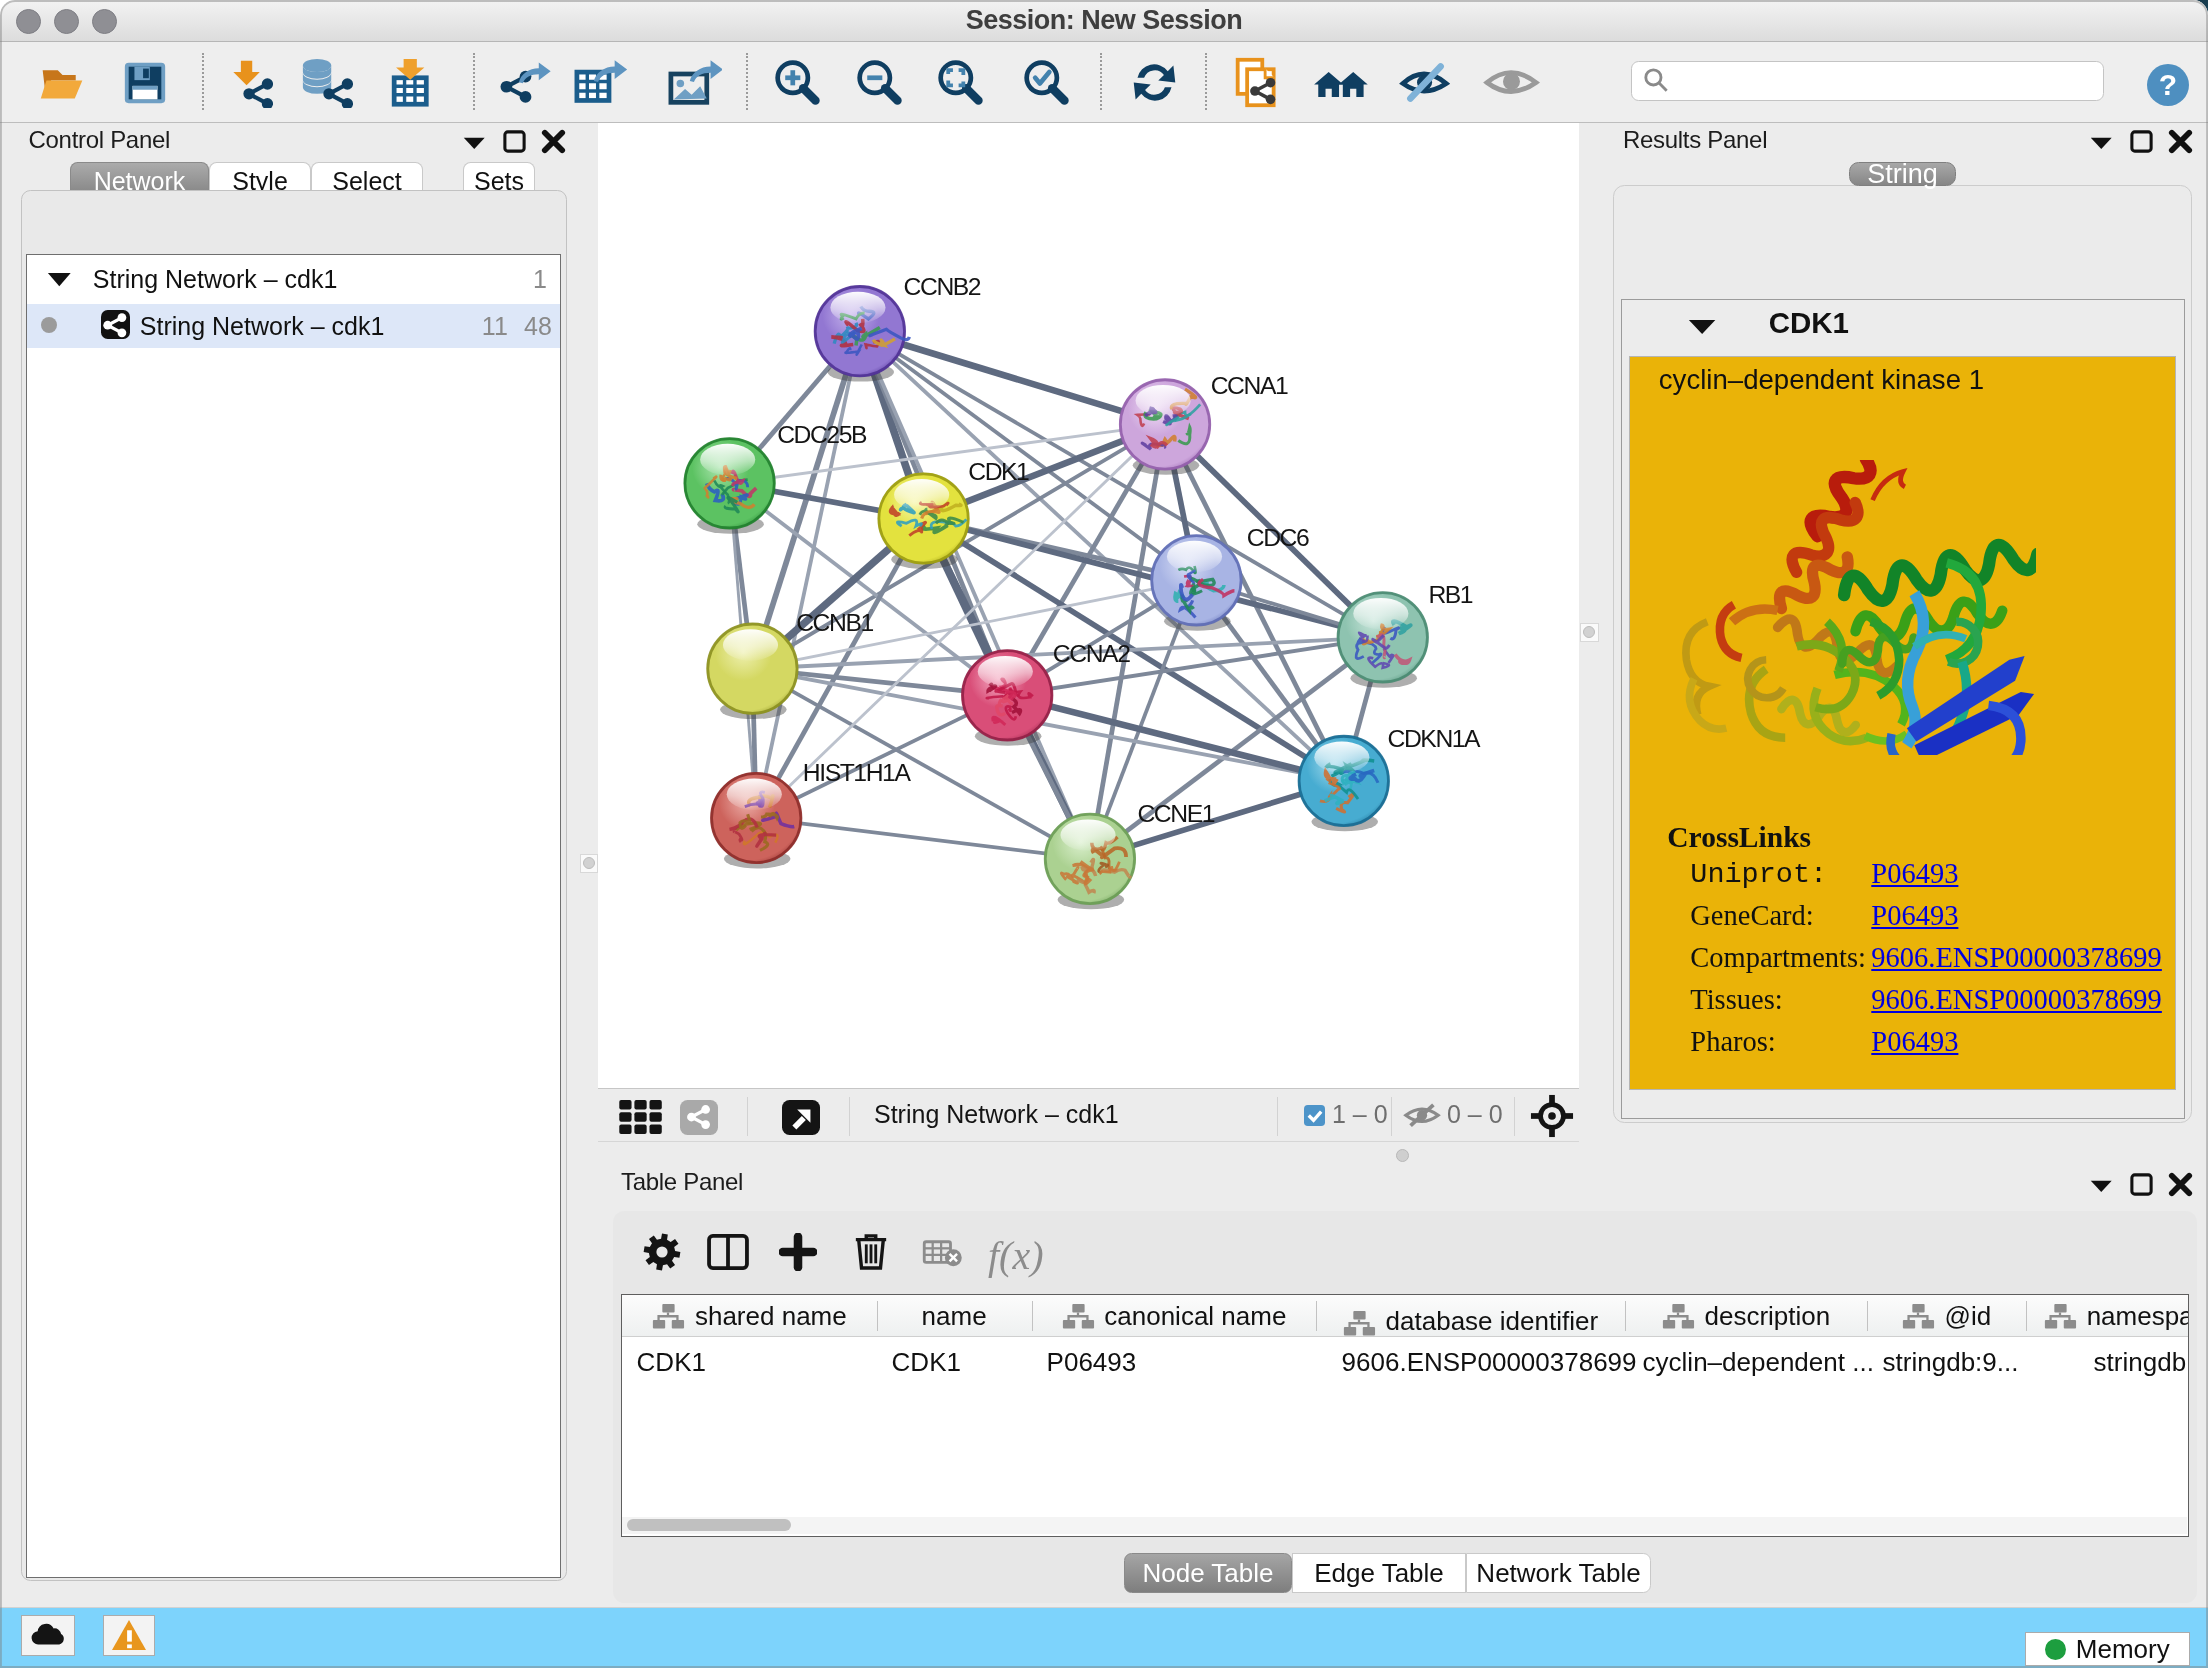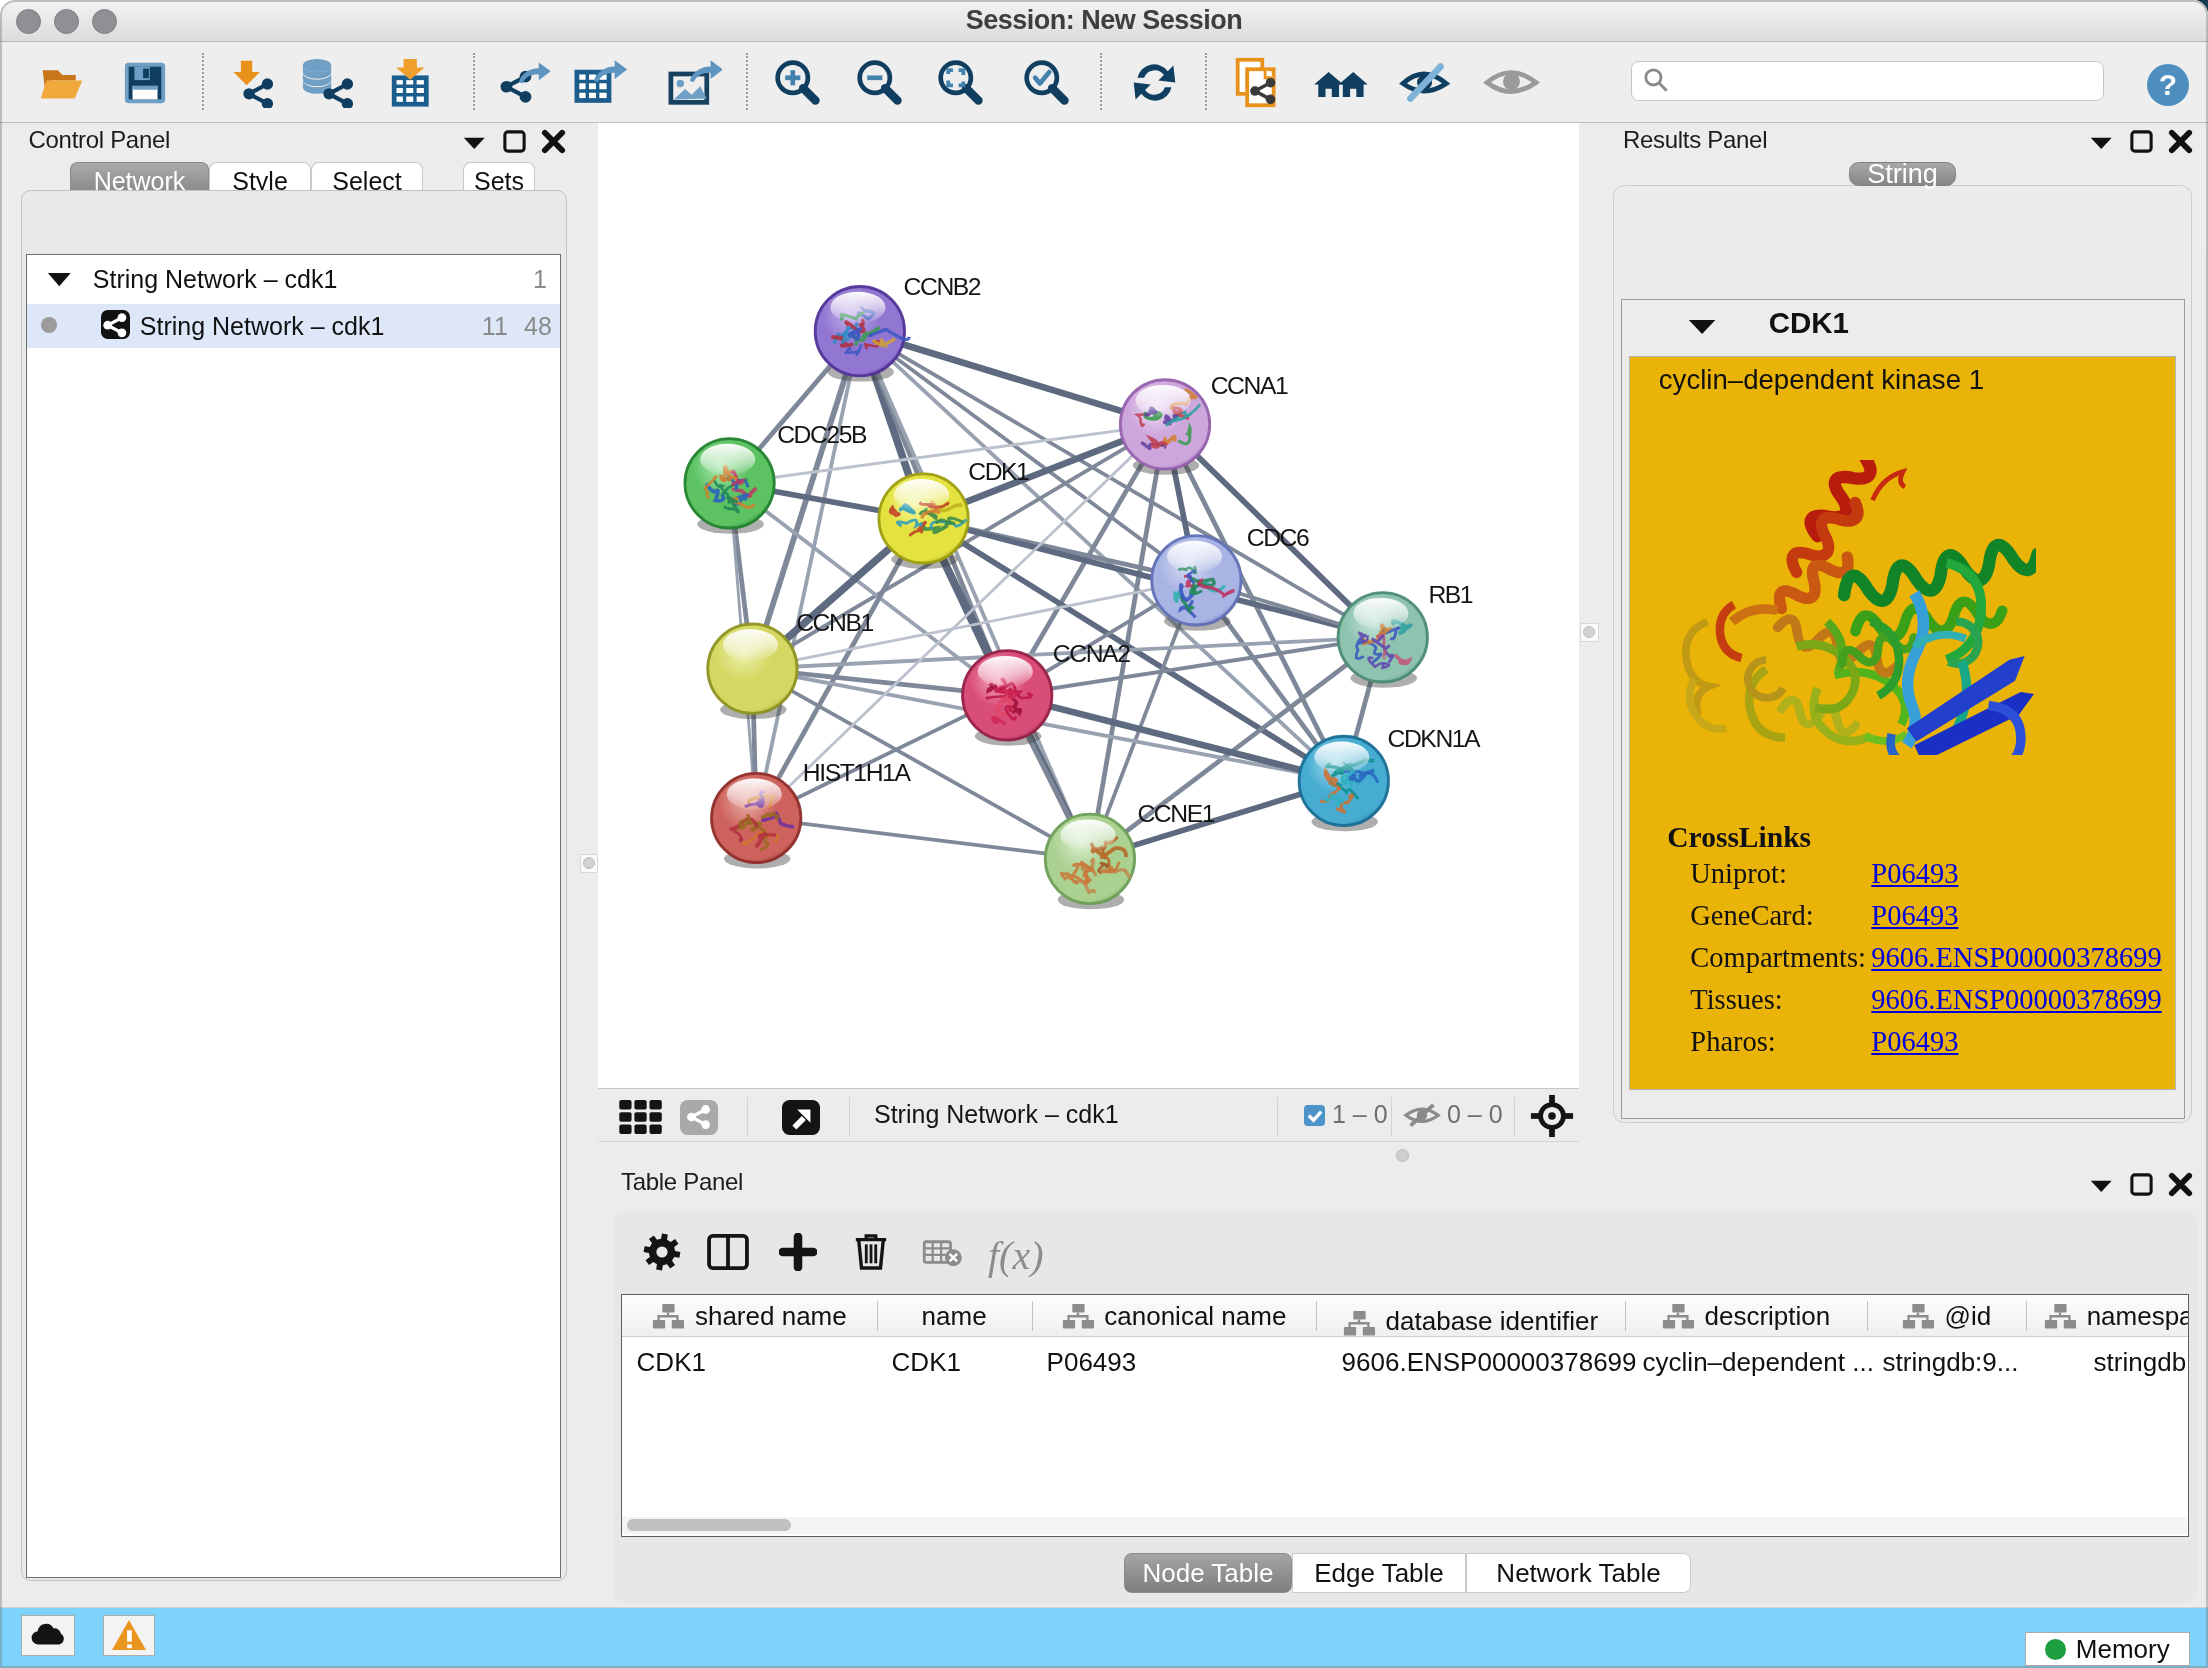--- a/index.html
+++ b/index.html
@@ -766,21 +766,21 @@
             <path d="M96,210 a20,20 0 1 0 18,30" fill="none" stroke="#b4941a" stroke-width="8"></path>
             <path d="M252,140 q18,30 2,62 q-16,30 -4,58 q8,20 -6,40" fill="none" stroke="#38a0d8" stroke-width="12"></path>
             <path d="M302,212 q10,30 0,58 q-6,18 -16,26" fill="none" stroke="#18a888" stroke-width="10"></path>
             <path d="M244,282 l108,-72 l16,-4 l-10,26 l-104,64 z" fill="#2240cc"></path>
             <path d="M252,300 l112,-56 l14,2 l-16,22 l-102,50 z" fill="#1a30c4"></path>
             <path d="M330,258 q36,4 34,38 q-2,26 -30,30" fill="none" stroke="#2c50d8" stroke-width="10"></path>
             <path d="M228,288 q-6,26 20,34 q20,6 36,-8" fill="none" stroke="#2864c8" stroke-width="9"></path>
             <path d="M252,196 q26,-20 54,-8" fill="none" stroke="#30b0b4" stroke-width="8"></path>
           </svg></div>
         <div class="serif" style="position:absolute; left:37px; top:464px; font-size:29.5px; font-weight:bold; color:#111;">CrossLinks</div>
-        <div class="serif" style="position:absolute; left:60px; top:501px; font-size:28.5px; color:#111;">Uniprot:</div>
+        <div class="serif" style="position:absolute; left:60px; top:501px; font-size:28.5px; color:#111;font-family:Liberation Mono, monospace;">Uniprot:</div>
         <div class="serif xlink" style="position:absolute; left:241px; top:501px; font-size:28.5px;">P06493</div>
         <div class="serif" style="position:absolute; left:60px; top:543px; font-size:28.5px; color:#111;">GeneCard:</div>
         <div class="serif xlink" style="position:absolute; left:241px; top:543px; font-size:28.5px;">P06493</div>
         <div class="serif" style="position:absolute; left:60px; top:585px; font-size:28.5px; color:#111;">Compartments:</div>
         <div class="serif xlink" style="position:absolute; left:241px; top:585px; font-size:28.5px;">9606.ENSP00000378699</div>
         <div class="serif" style="position:absolute; left:60px; top:627px; font-size:28.5px; color:#111;">Tissues:</div>
         <div class="serif xlink" style="position:absolute; left:241px; top:627px; font-size:28.5px;">9606.ENSP00000378699</div>
         <div class="serif" style="position:absolute; left:60px; top:669px; font-size:28.5px; color:#111;">Pharos:</div>
         <div class="serif xlink" style="position:absolute; left:241px; top:669px; font-size:28.5px;">P06493</div>
       </div>
@@ -937,21 +937,21 @@
         <div style="position:absolute; left:1261px; top:7.6px;">stringdb:9...</div>
         <div style="position:absolute; left:1448px; top:7.6px;margin-left:24px;">stringdb</div>
       </div>
       <div style="position:absolute; left:0px; top:222px; width:1565px; height:17px; background:#f4f4f4;">
         <div style="position:absolute; left:5.7px; top:1.9px; width:164px; height:12.4px; background:#c0c0c0; border-radius:6.7px;"></div>
       </div>
     </div>
   <div style="position:absolute; left:511px; top:342px; display:flex;">
       <div class="btab sel" style="width:168px; border-radius:7.6px;">Node Table</div>
       <div class="btab" style="width:174px;">Edge Table</div>
-      <div class="btab" style="width:225px; border-radius:0 7.6px 7.6px 0;text-align:right;">Network Table</div>
+      <div class="btab" style="width:185px; border-radius:0 7.6px 7.6px 0;text-align:right;">Network Table</div>
     </div>
 </div>
 
 <div class="statusbar">
   <div class="sbtn" style="left:21px; top:6.7px; width:54px; height:41px;">
       <svg width="42" height="30" viewBox="0 0 44 32">
         <path d="M12,26 a7,7 0 0 1 -1,-14 a9,9 0 0 1 17,-3 a7,7 0 0 1 8,6 a6,6 0 0 1 -2,11 z" fill="#141414"></path>
       </svg>
     </div>
   <div class="sbtn" style="left:103px; top:6.7px; width:52px; height:41px;">

